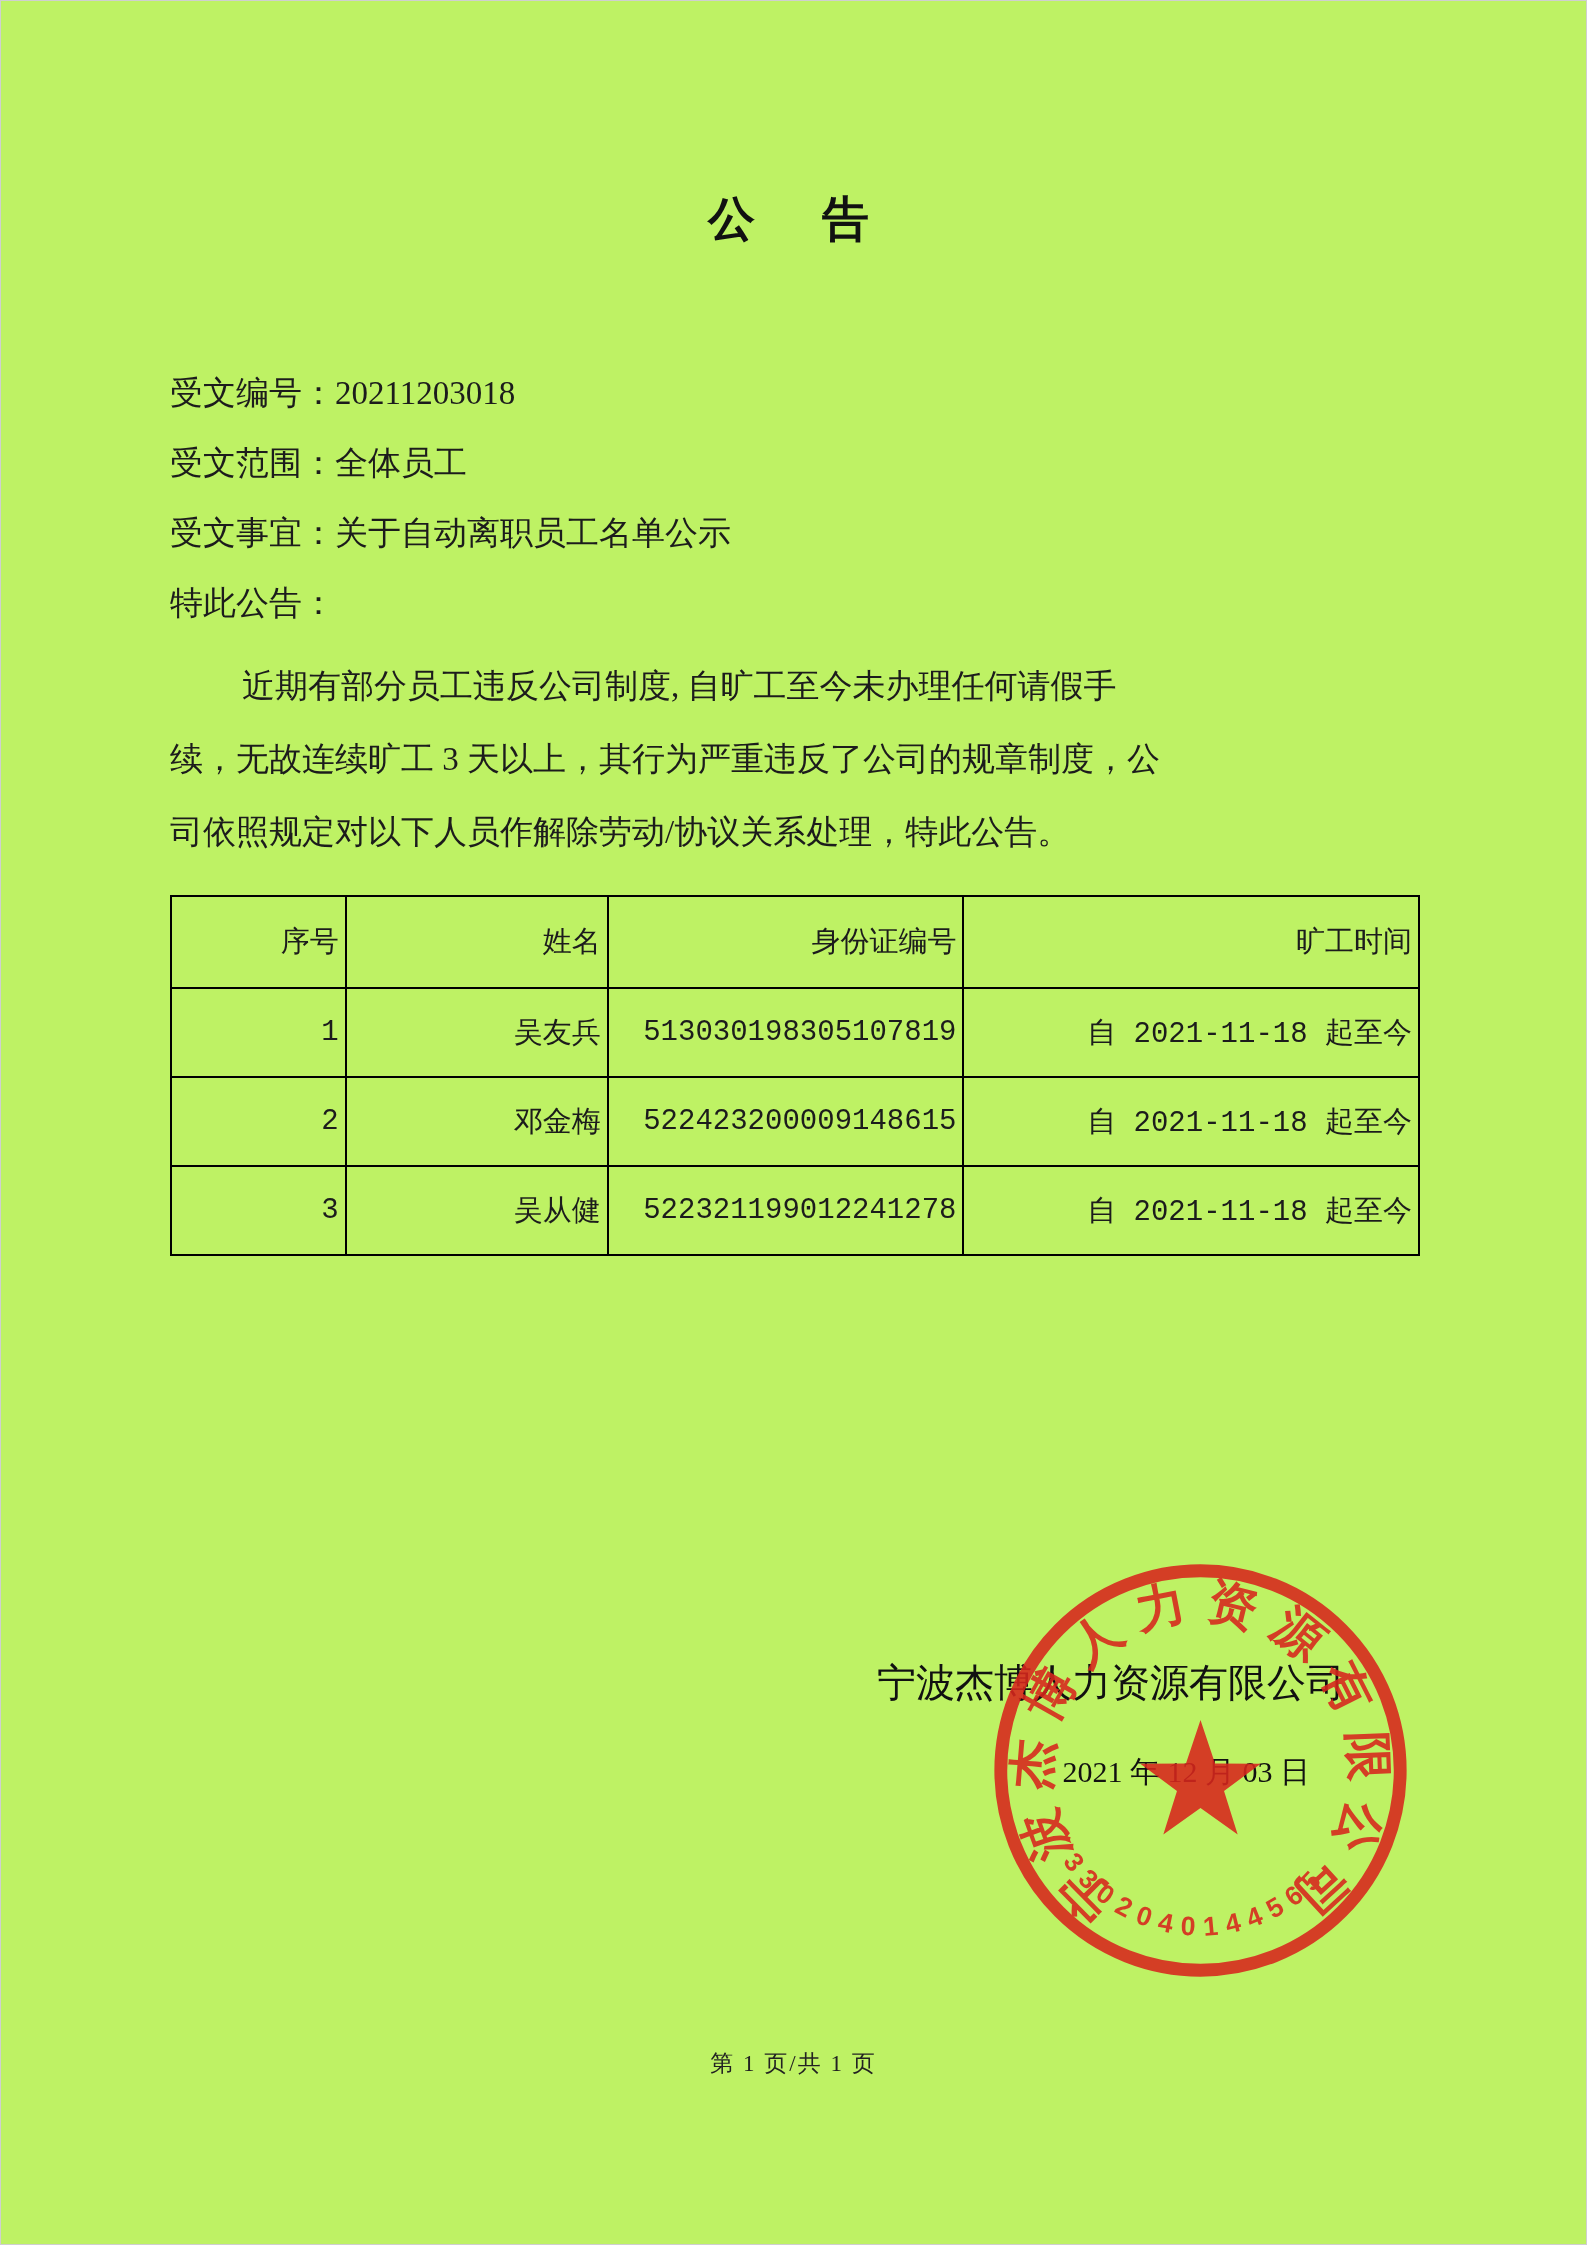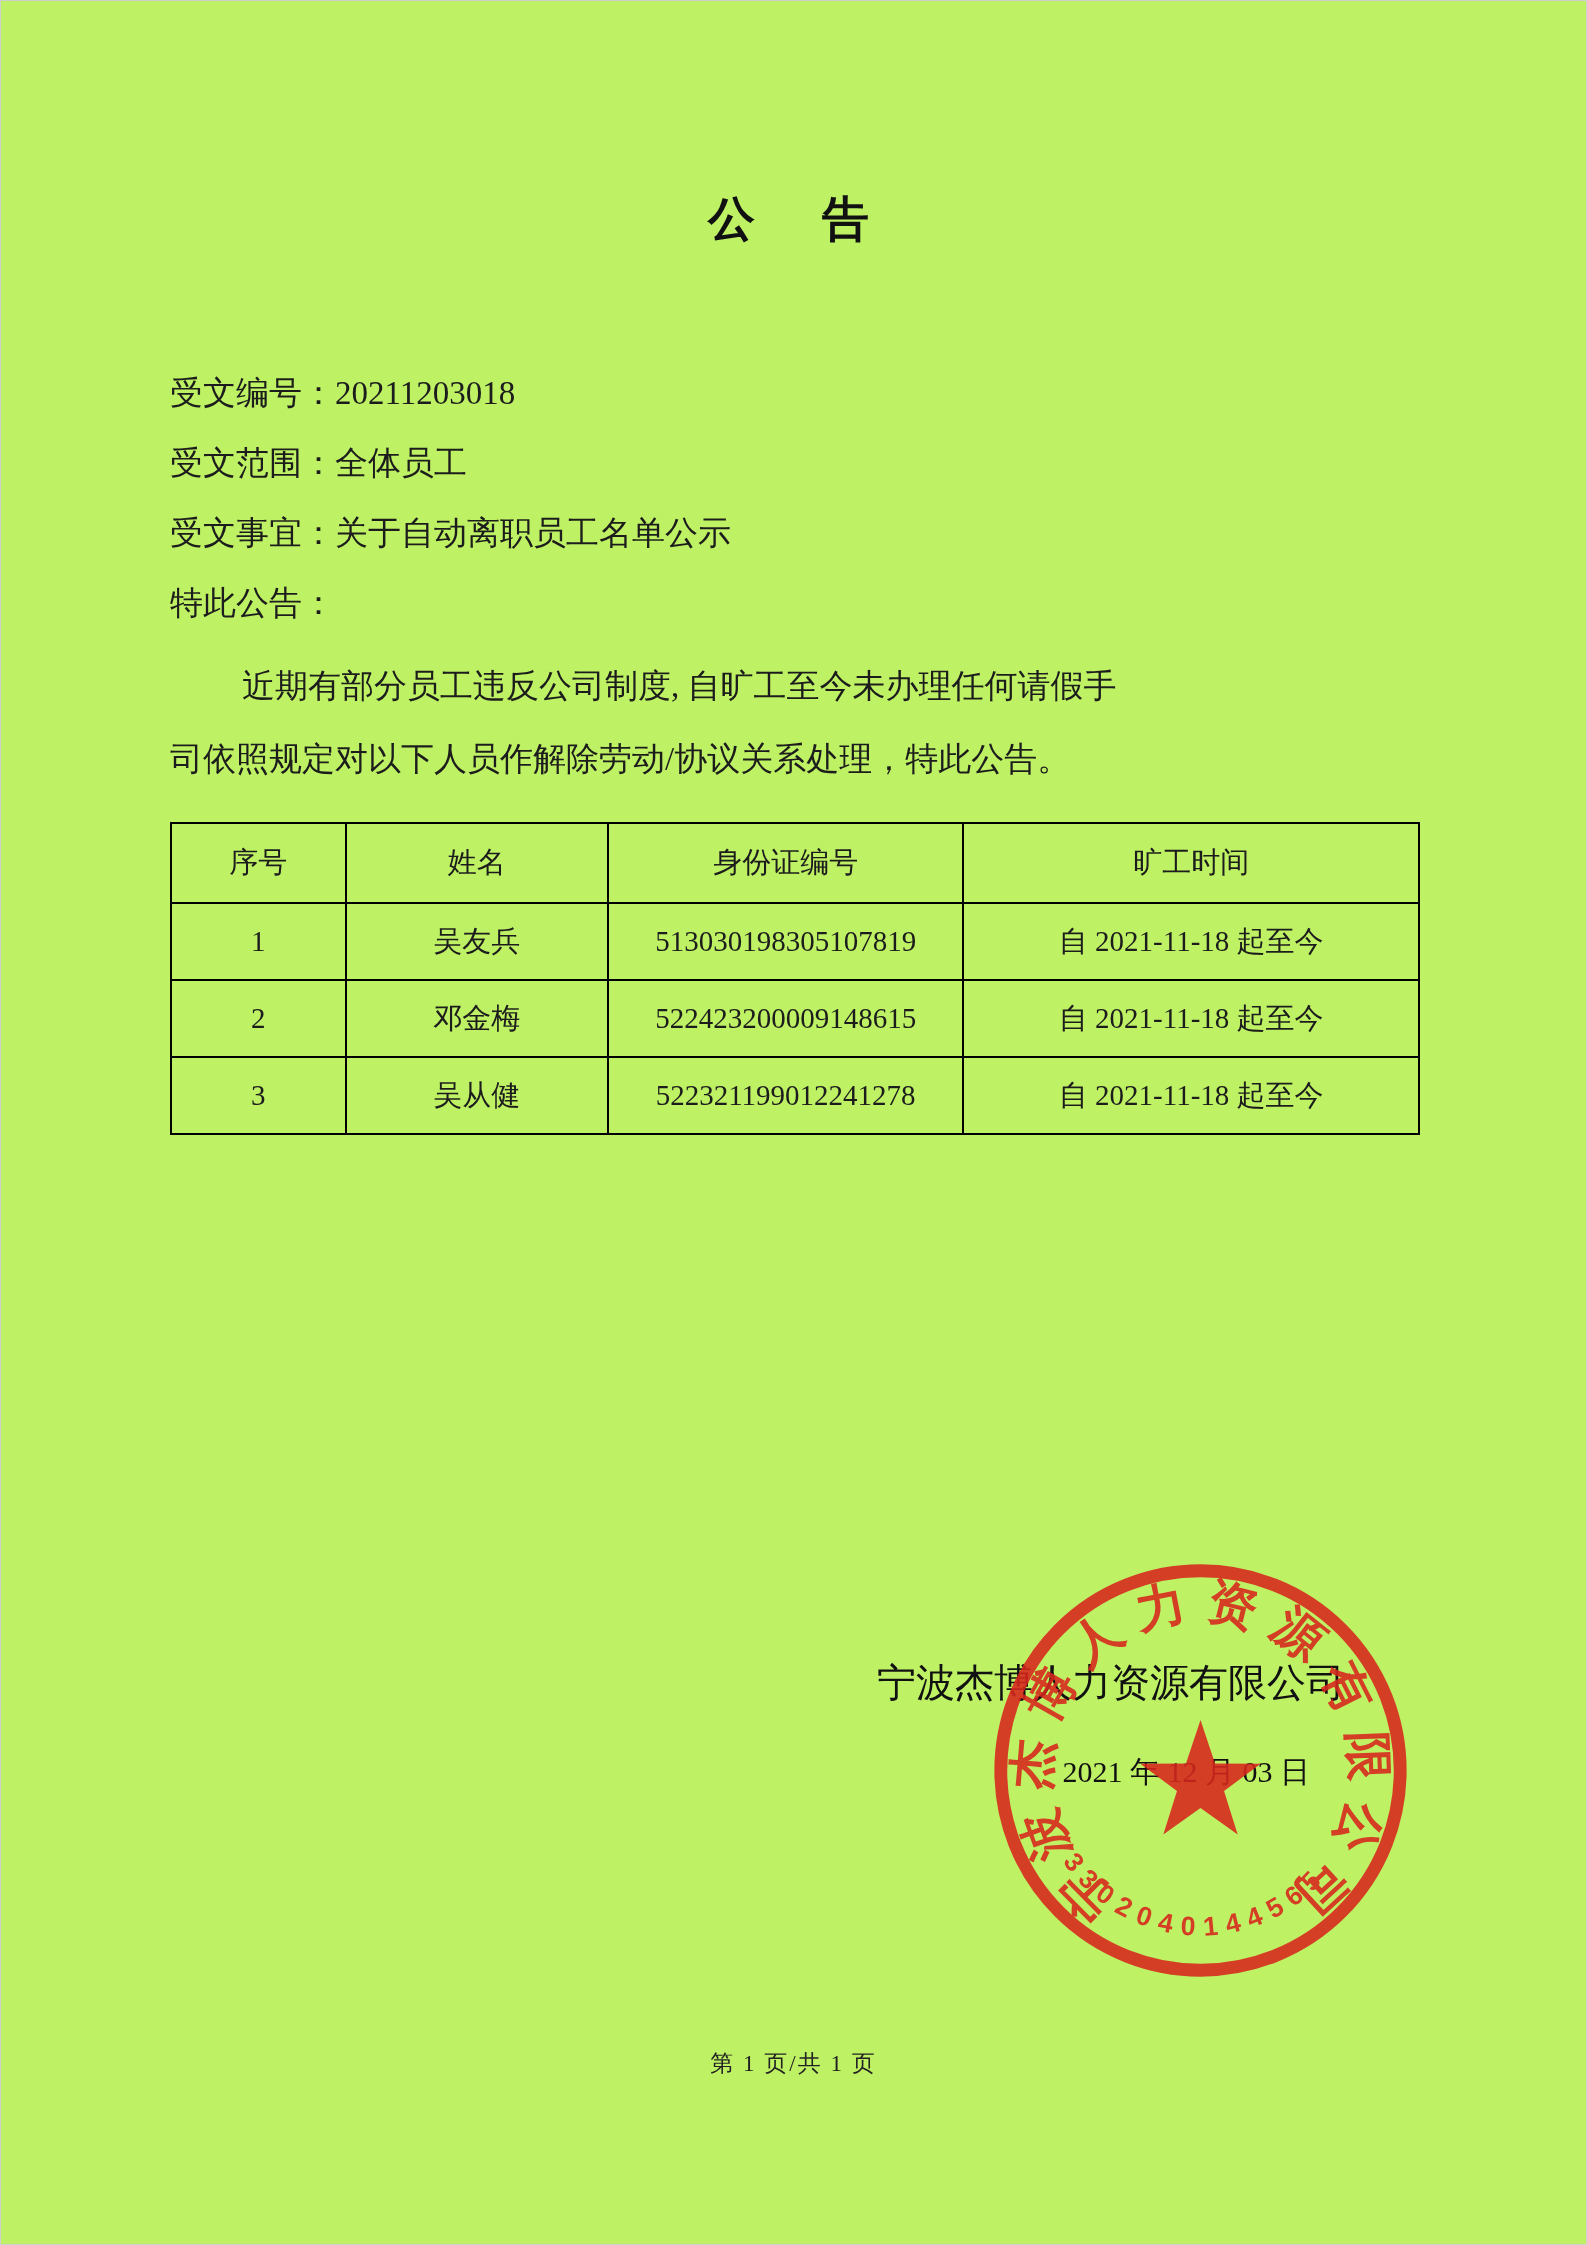--- a/index.html
+++ b/index.html
@@ -28,21 +28,21 @@
   .list-intro { margin-top:80px; line-height:35px; font-size:29px; font-weight:bold; }
   table.roster {
     margin-top:26px; border-collapse:collapse; width:1250px;
     table-layout:fixed; font-size:29px;
   }
   table.roster col.c1 { width:14%; }
   table.roster col.c2 { width:21%; }
   table.roster col.c3 { width:28.5%; }
   table.roster col.c4 { width:36.5%; }
   table.roster th, table.roster td {
-    border:2px solid #000; text-align:center; font-weight:normal; padding:0;
+    border:2px solid #000; text-align:right; font-weight:normal; padding:6px;font-family:Liberation Mono, monospace;
   }
   table.roster th { height:78px; }
   table.roster td { height:75px; }
   .signature-company {
     position:absolute; top:1656px; right:242px;
     font-size:39px; color:#111; white-space:nowrap; z-index:1;
   }
   .signature-date {
     position:absolute; top:1752px; right:277px;
     font-size:30px; color:#111; white-space:nowrap; z-index:1;
@@ -82,20 +82,21 @@
     <div class="meta-line">
       <span class="meta-label">受文事宜：</span><span class="meta-value">关于自动离职员工名单公示</span>
     </div>
     <div class="meta-line">
       <span class="meta-label">特此公告：</span><span class="meta-value"></span>
     </div>
 
 
     <div class="paragraph">
       <div class="para-line indent">近期有部分员工违反公司制度, 自旷工至今未办理任何请假手</div>
+      <div class="para-line">续，无故连续旷工 3 天以上，其行为严重违反了公司的规章制度，公</div>
       <div class="para-line">司依照规定对以下人员作解除劳动/协议关系处理，特此公告。</div>
     </div>
 
 
     <table class="roster">
       <colgroup>
           <col class="c1">
           <col class="c2">
           <col class="c3">
           <col class="c4">

